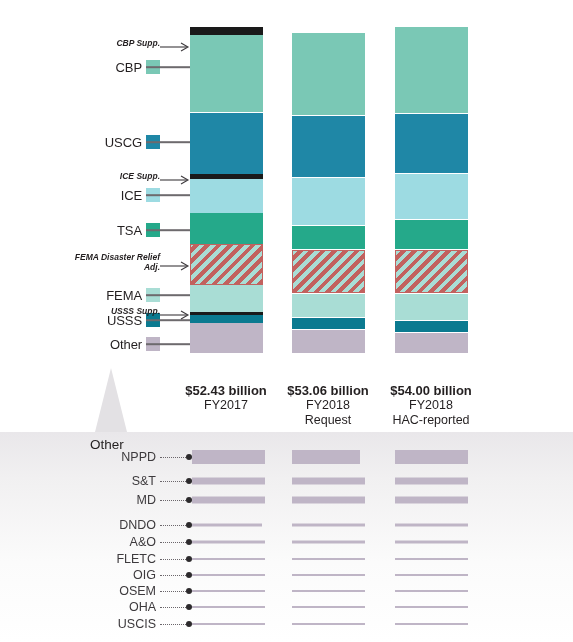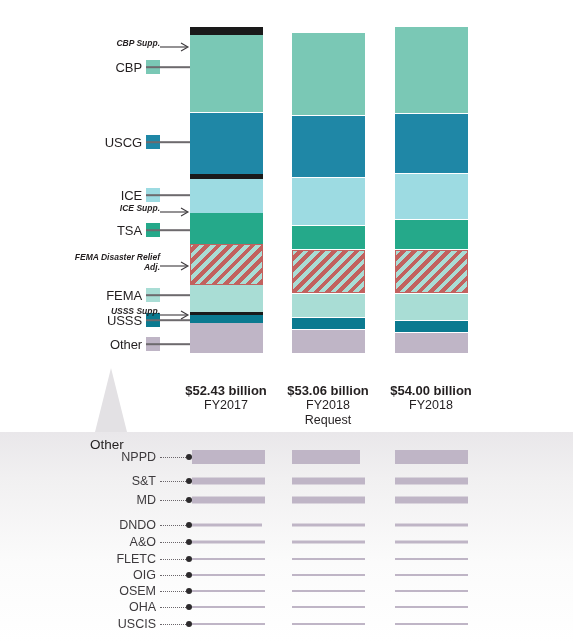--- a/index.html
+++ b/index.html
@@ -267,21 +267,21 @@
     </div>
 
   <div id="callout-host">
       <div class="callout" style="top: 36px;">
         <span class="callout-text">CBP Supp.</span>
         <span class="arrow"><svg width="30" height="10" viewBox="0 0 30 10">
             <line x1="0" y1="5" x2="27" y2="5" stroke="#3d3a3d" stroke-width="1.1"></line>
             <polyline points="21,1 28,5 21,9" fill="none" stroke="#3d3a3d" stroke-width="1.1"></polyline>
           </svg></span>
       </div>
-      <div class="callout" style="top: 169px; margin-top: 32px;">
+      <div class="callout" style="top: 169px;">
         <span class="callout-text">ICE Supp.</span>
         <span class="arrow"><svg width="30" height="10" viewBox="0 0 30 10">
             <line x1="0" y1="5" x2="27" y2="5" stroke="#3d3a3d" stroke-width="1.1"></line>
             <polyline points="21,1 28,5 21,9" fill="none" stroke="#3d3a3d" stroke-width="1.1"></polyline>
           </svg></span>
       </div>
       <div class="callout" style="top: 255px;">
         <span class="callout-text two-line">FEMA Disaster Relief Adj.</span>
         <span class="arrow"><svg width="30" height="10" viewBox="0 0 30 10">
             <line x1="0" y1="5" x2="27" y2="5" stroke="#3d3a3d" stroke-width="1.1"></line>
@@ -339,20 +339,21 @@
         <span class="yr">FY2017</span>
       </div>
       <div class="caption" style="left: 272px;">
         <span class="amount">$53.06 billion</span>
         <span class="yr">FY2018</span>
         <span class="status">Request</span>
       </div>
       <div class="caption" style="left: 375px;">
         <span class="amount">$54.00 billion</span>
         <span class="yr">FY2018</span>
+        <span class="status">HAC-reported</span>
       </div>
     </div>
 
   <div class="detail-title">Other</div>
 
   <div id="detail-host">
       <div class="drow" style="top: 450px;">
         <span class="drow-label">NPPD</span>
         <span class="leader"></span>
         <span class="drow-dot"></span>

